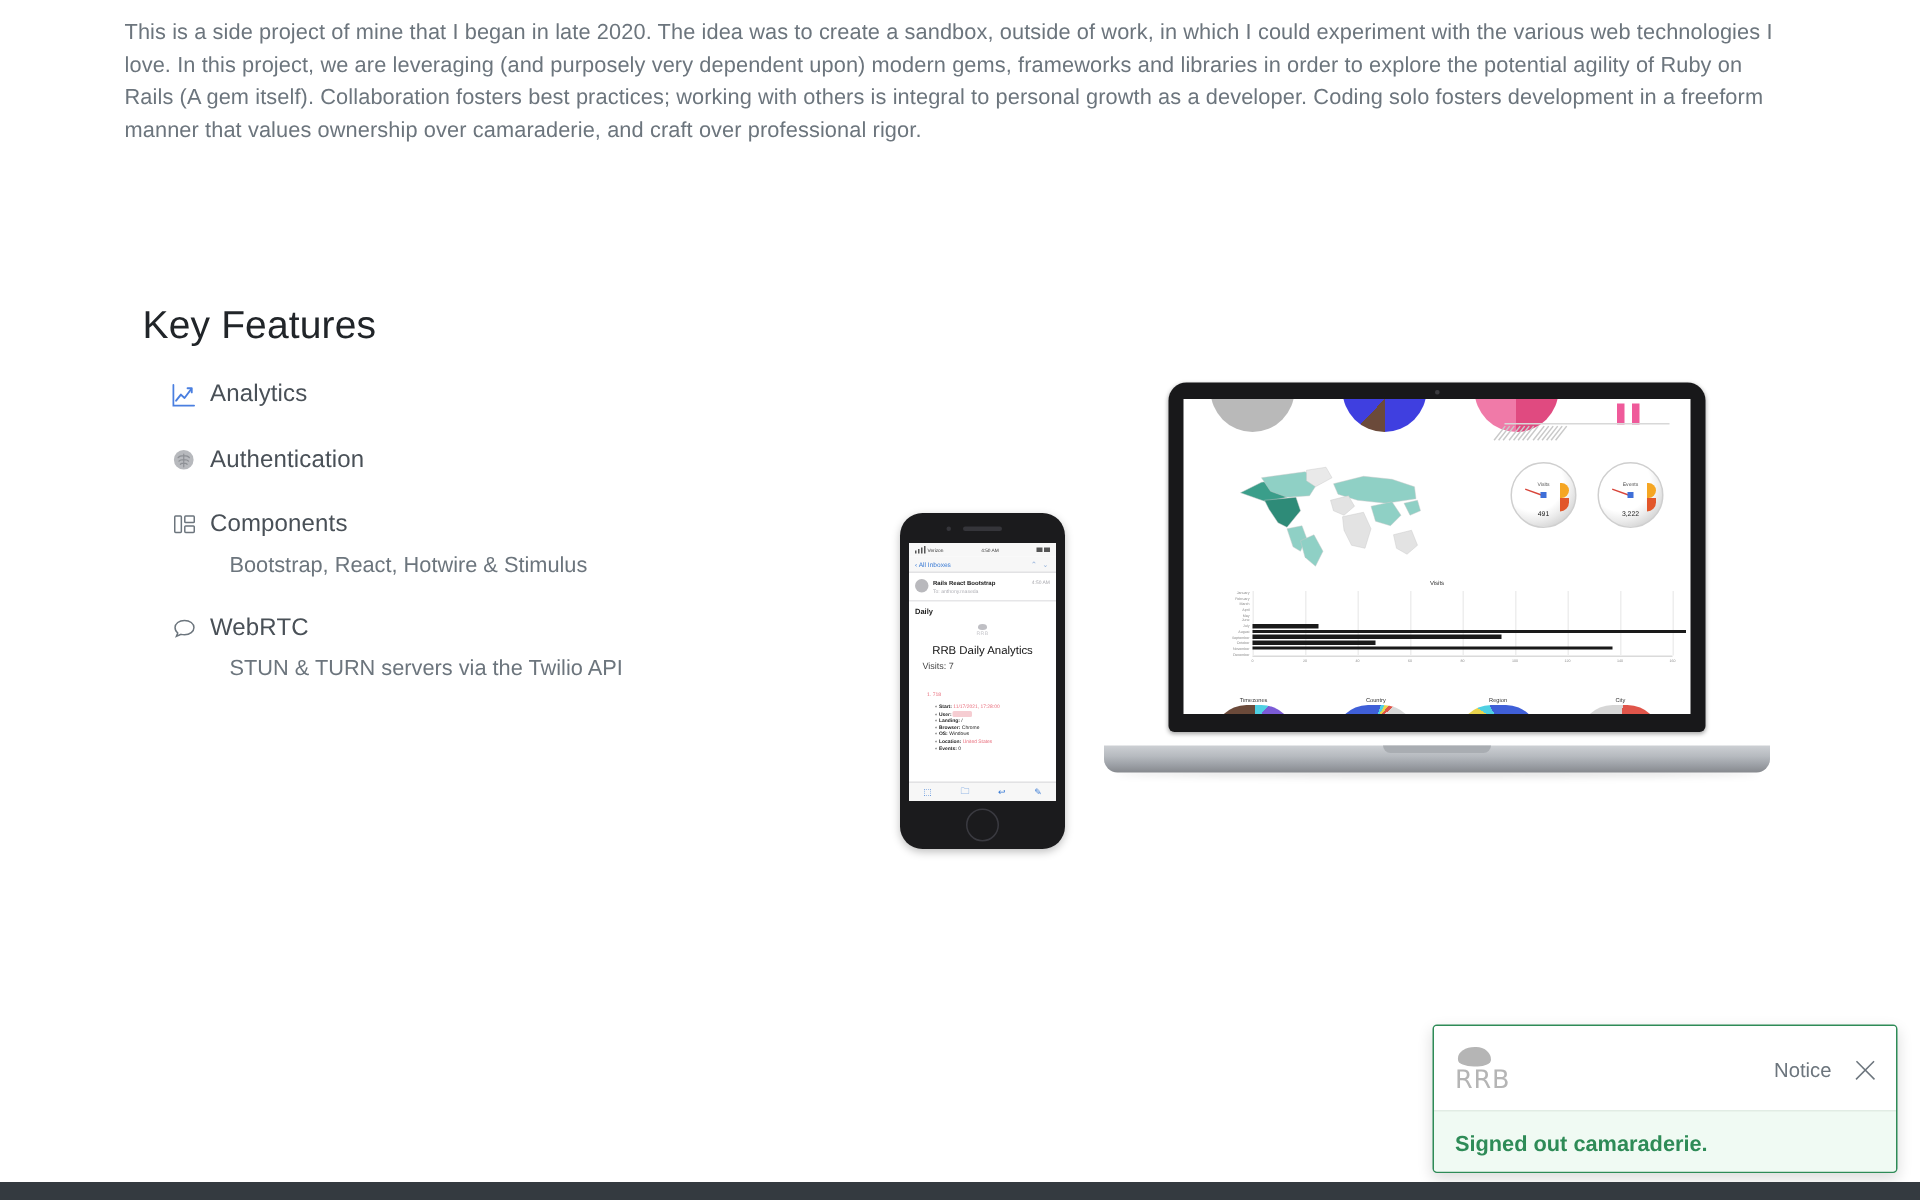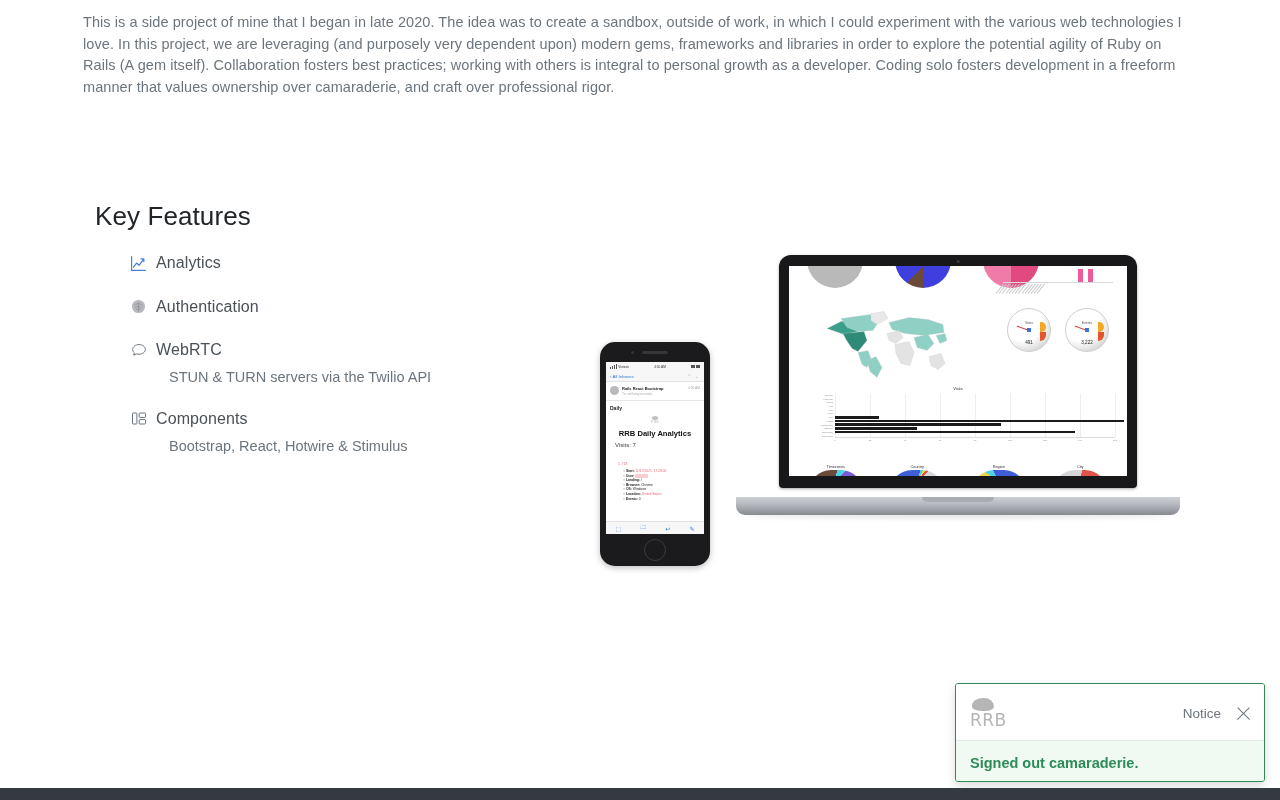--- a/index.html
+++ b/index.html
@@ -40,21 +40,21 @@
   .features-title {
     position: absolute;
     left: 95px; top: 201px;
     font-size: 26px;
     font-weight: 400;
     color: #212529;
     letter-spacing: .1px;
   }
   .features-list {
     position: absolute;
-    left: 130px; top: 253px;
+    left: 114px; top: 253px;
     width: 440px;
   }
   .feature { margin-bottom: 23.5px; }
   .feature-head {
     display: flex;
     align-items: center;
     gap: 9px;
     height: 20px;
   }
   .feat-icon {
@@ -131,21 +131,21 @@
   }
   .mail-av { width:9px;height:9px;border-radius:50%;background:#b9b9bd;flex:0 0 9px;}
   .mail-meta { flex:1; }
   .mail-from { font-size:4px; font-weight:bold; color:#222; }
   .mail-to { font-size:3.4px; color:#b0b0b6; margin-top:1px;}
   .mail-time { font-size:3.3px; color:#a8a8ae; }
   .mail-subject { font-size:5px;font-weight:bold;color:#1b1b1b;padding:4px 4px 2px 4px;}
   .mail-logo { width:100%;text-align:center;padding:3px 0 2px;}
   .mail-logo .blob { width:6px;height:4px;border-radius:50% 50% 45% 45%;background:#bfbfc4;margin:0 auto;}
   .mail-logo .rrb { font-size:3.4px;color:#bfbfc4;letter-spacing:.3px;}
-  .mail-h1 { font-size:7.6px; font-weight:bold; color:#111; text-align:center; padding:3px 0 1px;}
+  .mail-h1 { font-size:7.6px; font-weight:normal; color:#111; text-align:center; padding:3px 0 1px;}
   .mail-visits { font-size:6px; color:#444; padding:3px 0 2px 9px;}
   .mail-detail { padding: 1px 4px 0 12px; }
   .mail-detail .num { font-size:3.4px; color:#e86b7a; }
   .mail-detail ul { list-style:none; padding-left:5px; }
   .mail-detail li { font-size:3.3px; color:#222; line-height:4.6px; white-space:nowrap;}
   .mail-detail li b { font-weight:bold; }
   .mail-detail li .v-red { color:#e86b7a; }
   .mail-detail li .v-pink { background:#f6cdd2; color:#f6cdd2; border-radius:1px;}
   .mail-tabs {
     position:absolute;bottom:0;left:0;right:0;height:13px;
@@ -290,40 +290,40 @@
         </span>
         <span class="feature-name">Authentication</span>
       </div>
     </div>
 
 
     <div class="feature">
       <div class="feature-head">
         <span class="feat-icon">
           <svg width="16" height="16" viewBox="0 0 16 16" fill="none" stroke="#6c757d" stroke-width="1">
-            <path d="M8 2.6c3.6 0 6.3 2.1 6.3 4.8S11.6 12.2 8 12.2c-.8 0-1.6-.1-2.3-.3l-3.1 1.3.9-2.2C2.3 10.1 1.7 8.9 1.7 7.4 1.7 4.7 4.4 2.6 8 2.6z"></path>
-          </svg>
-        </span>
-        <span class="feature-name">WebRTC</span>
-      </div>
-      <div class="feature-desc">STUN &amp; TURN servers via the Twilio API</div>
-    </div>
-
-    <div class="feature">
-      <div class="feature-head">
-        <span class="feat-icon">
-          <svg width="16" height="16" viewBox="0 0 16 16" fill="none" stroke="#6c757d" stroke-width="1">
             <rect x="1.5" y="2" width="4.4" height="11" rx=".6"></rect>
             <rect x="8.2" y="2" width="6.3" height="4.4" rx=".6"></rect>
             <rect x="8.2" y="8.6" width="6.3" height="4.4" rx=".6"></rect>
           </svg>
         </span>
         <span class="feature-name">Components</span>
       </div>
       <div class="feature-desc">Bootstrap, React, Hotwire &amp; Stimulus</div>
+    </div>
+
+    <div class="feature">
+      <div class="feature-head">
+        <span class="feat-icon">
+          <svg width="16" height="16" viewBox="0 0 16 16" fill="none" stroke="#6c757d" stroke-width="1">
+            <path d="M8 2.6c3.6 0 6.3 2.1 6.3 4.8S11.6 12.2 8 12.2c-.8 0-1.6-.1-2.3-.3l-3.1 1.3.9-2.2C2.3 10.1 1.7 8.9 1.7 7.4 1.7 4.7 4.4 2.6 8 2.6z"></path>
+          </svg>
+        </span>
+        <span class="feature-name">WebRTC</span>
+      </div>
+      <div class="feature-desc">STUN &amp; TURN servers via the Twilio API</div>
     </div>
 
   </div>
 
   <div class="devices">
 
     <div class="phone">
       <div class="phone-cam"></div>
       <div class="phone-speaker"></div>
       <div class="phone-screen">

